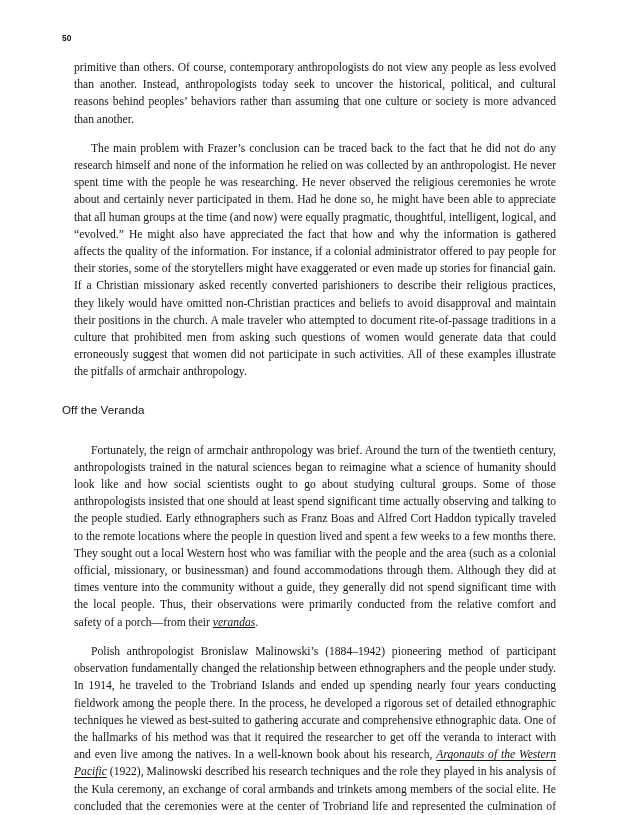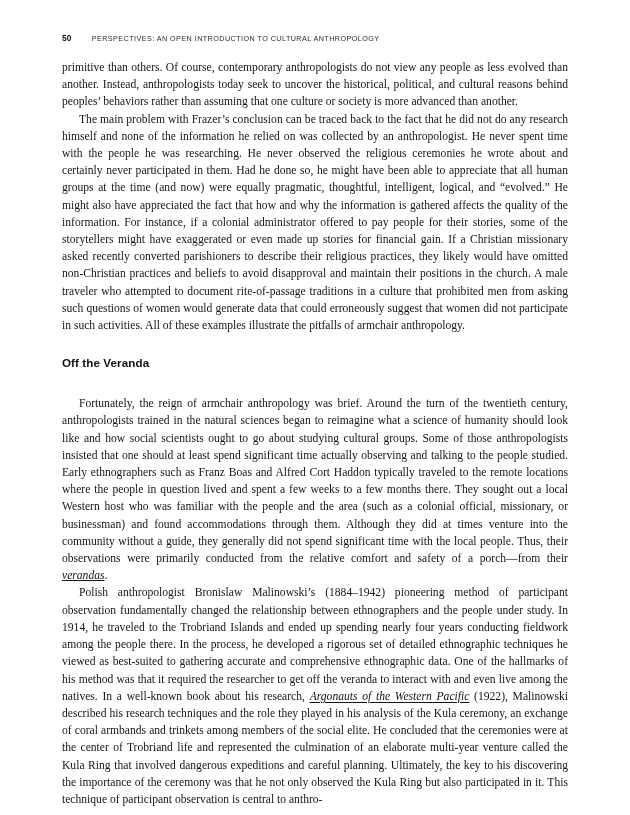--- a/index.html
+++ b/index.html
@@ -17,50 +17,50 @@
   .page {
     position: relative;
     width: 630px;
     height: 815px;
     box-sizing: border-box;
     padding: 33px 62px 40px 62px;
   }
   .running-head {
     display: flex;
     align-items: baseline;
-    gap: 20px;
+    gap: 14px;
     margin: 0 0 16px 0;
     font-family: "Liberation Sans", sans-serif;
     font-size: 7.2px;
     letter-spacing: 0.45px;
     color: #2b2b2b;
   }
   .folio {
     font-family: "Liberation Sans", sans-serif;
     font-size: 8.4px;
     font-weight: 700;
     letter-spacing: 0.2px;
     color: #111;
   }
   .body-text p {
-    margin: 0;
+    margin: 12px;
     font-size: 11.6px;
     line-height: 1.485;
     text-align: justify;
     text-justify: inter-word;
     hyphens: none;
     color: #151515;
   }
   .body-text p.indent {
     text-indent: 17px;
   }
   h2.section-head {
     font-family: "Liberation Sans", sans-serif;
     font-size: 11.6px;
-    font-weight: 700;
+    font-weight: 400;
     letter-spacing: 0.1px;
     color: #111;
     margin: 22px 0 26px 0;
   }
   em {
     font-style: italic;
     text-decoration: underline;
   }
   .cite-link {
     font-style: italic;
@@ -68,21 +68,20 @@
     color: #151515;
   }
 </style>
 </head>
 <body>
 
 <div class="page">
 
   <div class="running-head">
     <span class="folio">50</span>
-    <span>PERSPECTIVES: AN OPEN INTRODUCTION TO CULTURAL ANTHROPOLOGY</span>
   </div>
 
   <div class="body-text">
 
     <p>primitive than others. Of course, contemporary anthropologists do not view any people as less evolved than another. Instead, anthropologists today seek to uncover the historical, political, and cultural reasons behind peoples’ behaviors rather than assuming that one culture or society is more advanced than another.</p>
 
     <p class="indent">The main problem with Frazer’s conclusion can be traced back to the fact that he did not do any research himself and none of the information he relied on was collected by an anthropologist. He never spent time with the people he was researching. He never observed the religious ceremonies he wrote about and certainly never participated in them. Had he done so, he might have been able to appreciate that all human groups at the time (and now) were equally pragmatic, thoughtful, intelligent, logical, and “evolved.” He might also have appreciated the fact that how and why the information is gathered affects the quality of the information. For instance, if a colonial administrator offered to pay people for their stories, some of the storytellers might have exaggerated or even made up stories for financial gain. If a Christian missionary asked recently converted parishioners to describe their religious practices, they likely would have omitted non-Christian practices and beliefs to avoid disapproval and maintain their positions in the church. A male traveler who attempted to document rite-of-passage traditions in a culture that prohibited men from asking such questions of women would generate data that could erroneously suggest that women did not participate in such activities. All of these examples illustrate the pitfalls of armchair anthropology.</p>
 
     <h2 class="section-head">Off the Veranda</h2>
 

